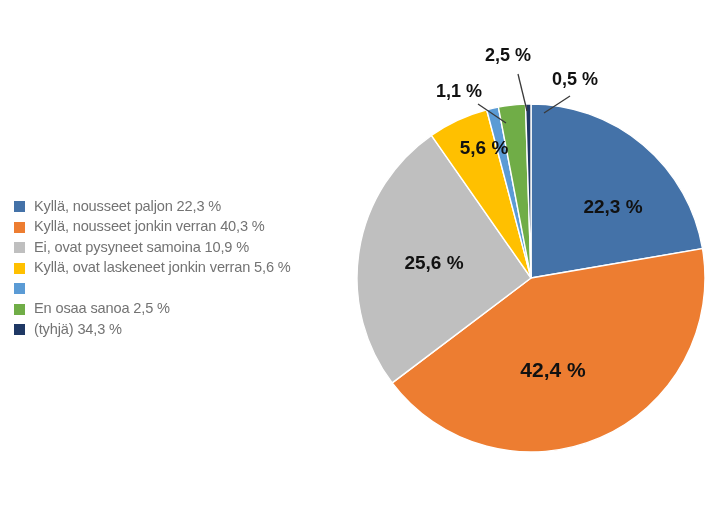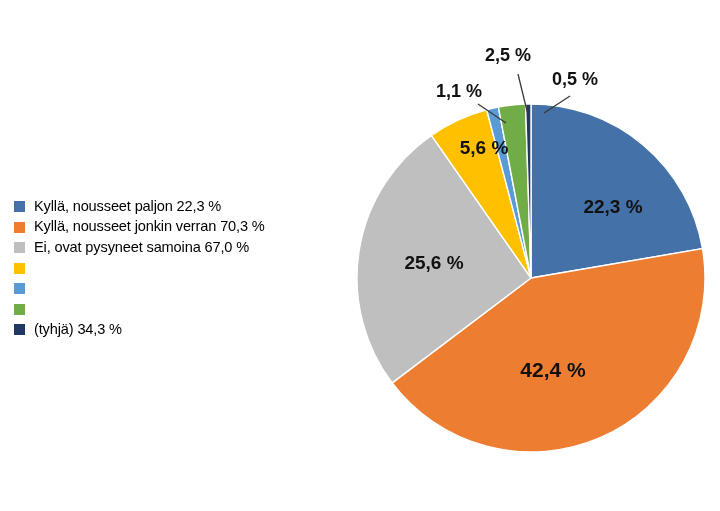--- a/index.html
+++ b/index.html
@@ -30,21 +30,21 @@
     white-space: nowrap;
   }
   .legend-swatch {
     width: 11px; height: 11px;
     flex: 0 0 11px;
     margin-right: 9px;
     margin-top: 1px;
   }
   .legend-label {
     font-size: 14.6px;
-    color: #000000;
+    color: #737373;
     line-height: 1;
     letter-spacing: -0.15px;
   }
 
   
   #pie-wrap {
     position: absolute;
     left: 0; top: 0;
     width: 720px; height: 511px;
   }
@@ -101,34 +101,36 @@
     </svg>
   </div>
 
   <div id="legend">
       <div class="legend-item">
         <span class="legend-swatch" style="background: rgb(68, 114, 168);"></span>
         <span class="legend-label">Kyllä, nousseet paljon 22,3 %</span>
       </div>
       <div class="legend-item">
         <span class="legend-swatch" style="background: rgb(237, 125, 49);"></span>
-        <span class="legend-label">Kyllä, nousseet jonkin verran 70,3 %</span>
+        <span class="legend-label">Kyllä, nousseet jonkin verran 40,3 %</span>
       </div>
       <div class="legend-item">
         <span class="legend-swatch" style="background: rgb(191, 191, 191);"></span>
-        <span class="legend-label">Ei, ovat pysyneet samoina 67,0 %</span>
+        <span class="legend-label">Ei, ovat pysyneet samoina 10,9 %</span>
       </div>
       <div class="legend-item">
         <span class="legend-swatch" style="background: rgb(255, 192, 0);"></span>
+        <span class="legend-label">Kyllä, ovat laskeneet jonkin verran 5,6 %</span>
       </div>
       <div class="legend-item">
         <span class="legend-swatch" style="background: rgb(91, 155, 213);"></span>
       </div>
       <div class="legend-item">
         <span class="legend-swatch" style="background: rgb(112, 173, 71);"></span>
+        <span class="legend-label">En osaa sanoa 2,5 %</span>
       </div>
       <div class="legend-item">
         <span class="legend-swatch" style="background: rgb(31, 56, 100);"></span>
         <span class="legend-label">(tyhjä) 34,3 %</span>
       </div>
     </div>
 
 </div>
 
 </body></html>

